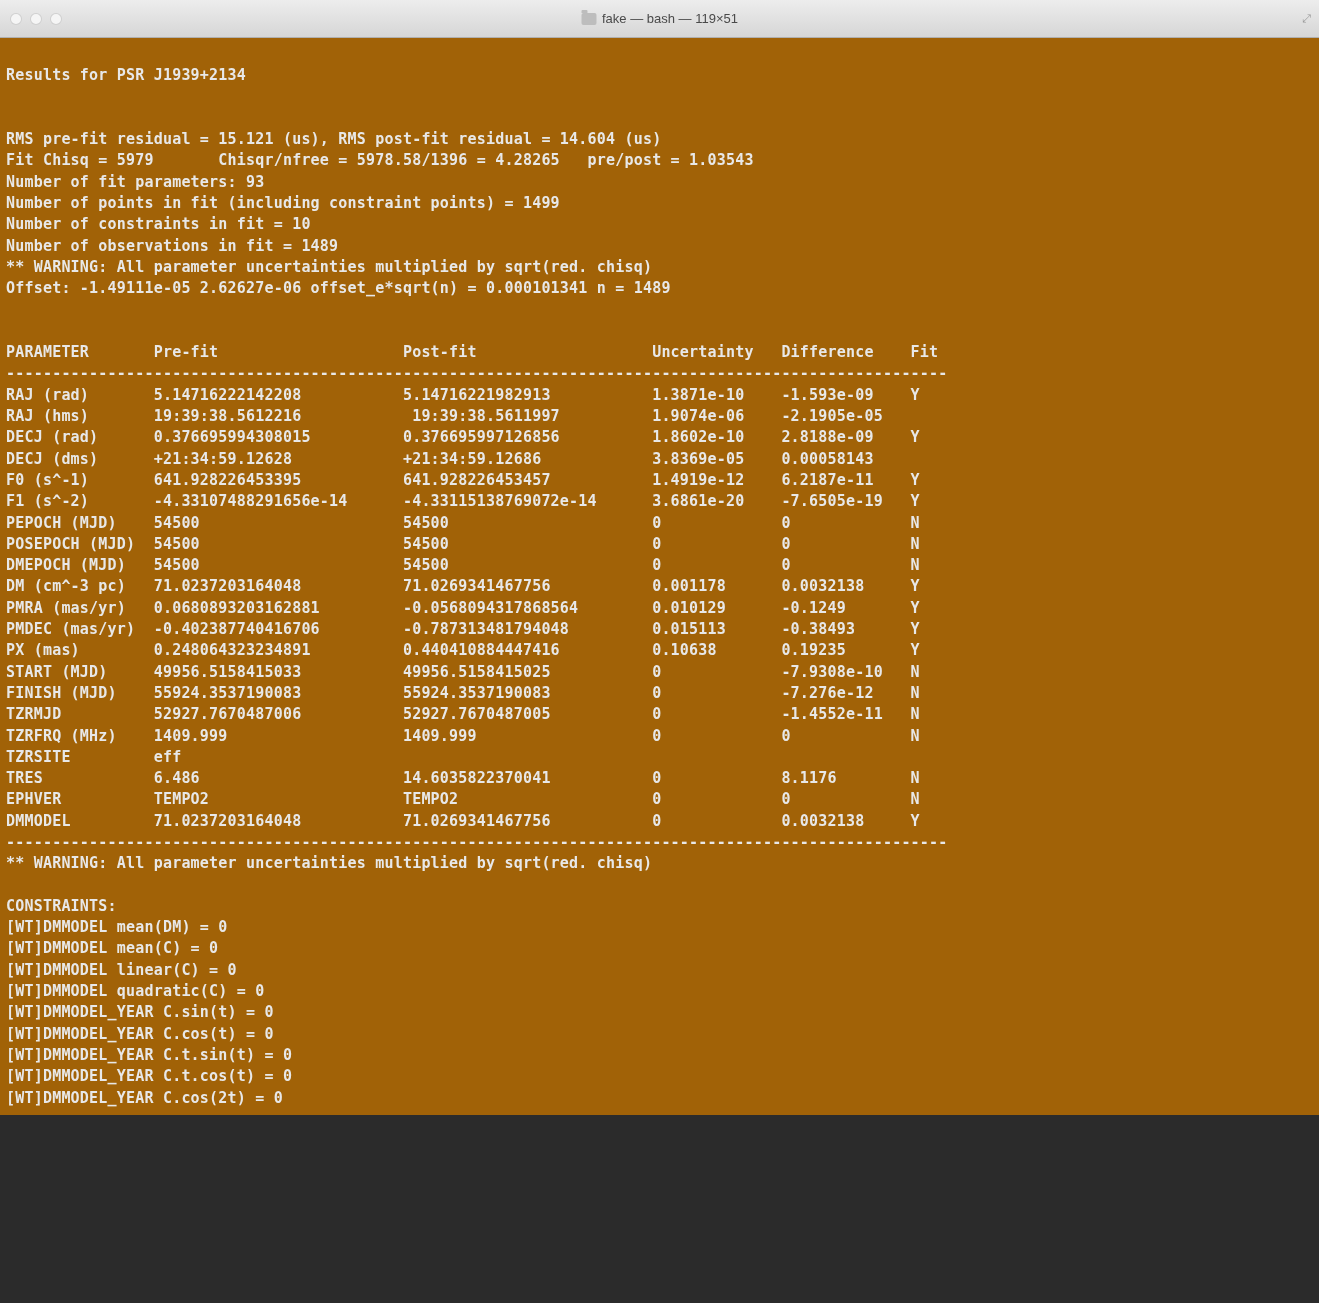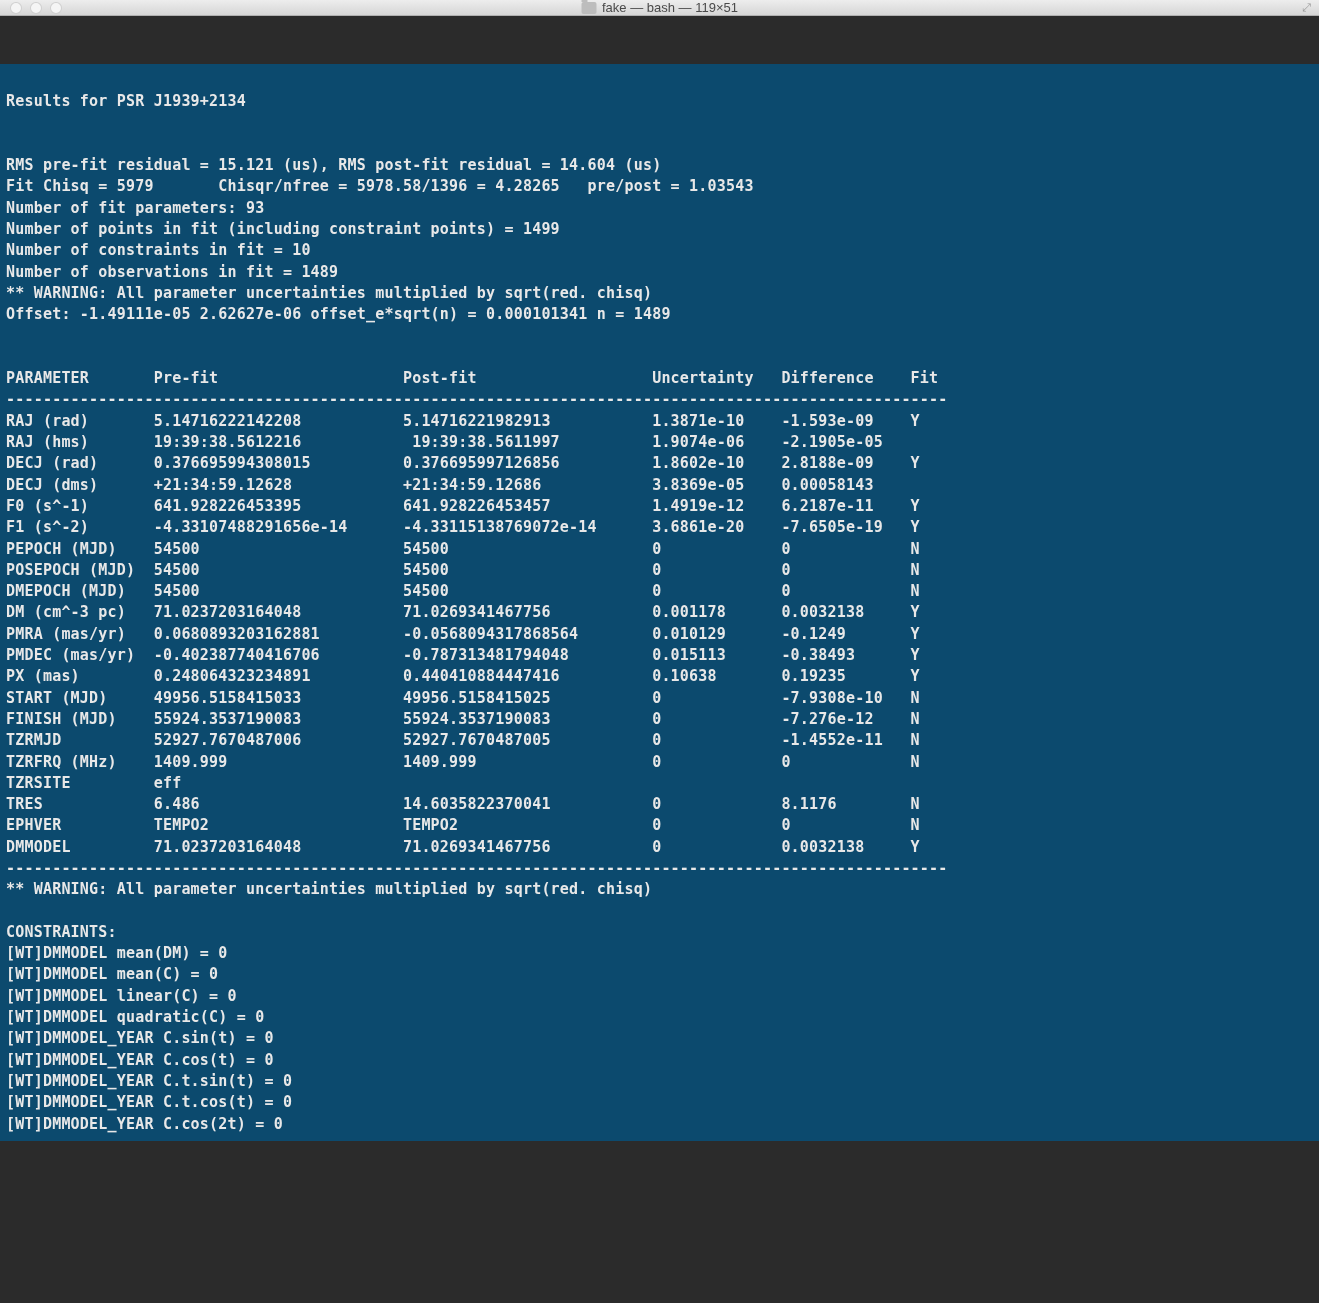--- a/index.html
+++ b/index.html
@@ -5,21 +5,21 @@
   * { margin: 0; padding: 0; box-sizing: border-box; }
   body {
     background: #2b2b2b;
     font-family: "Menlo", "Monaco", "Consolas", monospace;
     font-size: 15px;
     color: #e8e8e8;
     width: 1319px;
   }
   .titlebar {
     background: linear-gradient(#ededed, #d6d6d6);
-    height: 16px;
+    height: 38px;
     display: flex;
     align-items: center;
     position: relative;
     border-bottom: 1px solid #b0b0b0;
   }
   .traffic-lights {
     display: flex;
     gap: 8px;
     padding-left: 10px;
   }
@@ -61,27 +61,26 @@
     border-radius: 1px 1px 0 0;
   }
   .expand-icon {
     position: absolute;
     right: 8px;
     color: #9a9a9a;
     font-size: 11px;
     font-family: -apple-system, sans-serif;
   }
   .terminal {
-    background: #0c4a6e;
+    background: #a16207;
     padding: 6px 6px;
     white-space: pre;
     line-height: 1.42;
     font-weight: 600;
     letter-spacing: 0.2px;
-    margin-top: 48px;
   }
 </style>
 </head>
 <body>
 
 <div class="titlebar">
   <div class="traffic-lights">
     <div class="light red"></div>
     <div class="light yellow"></div>
     <div class="light green"></div>

